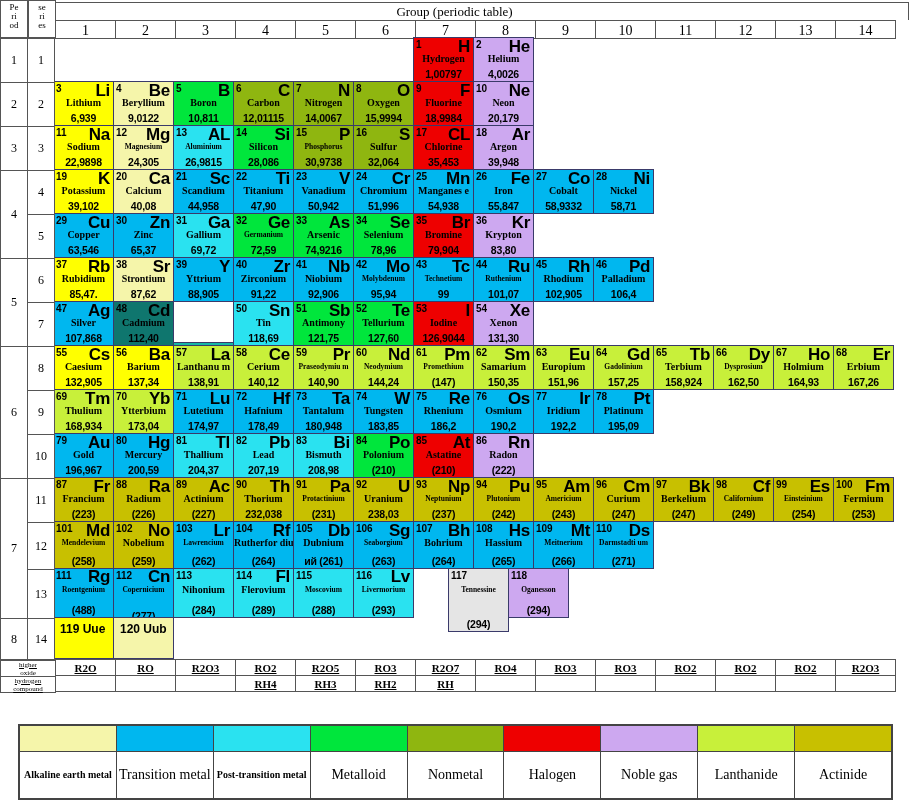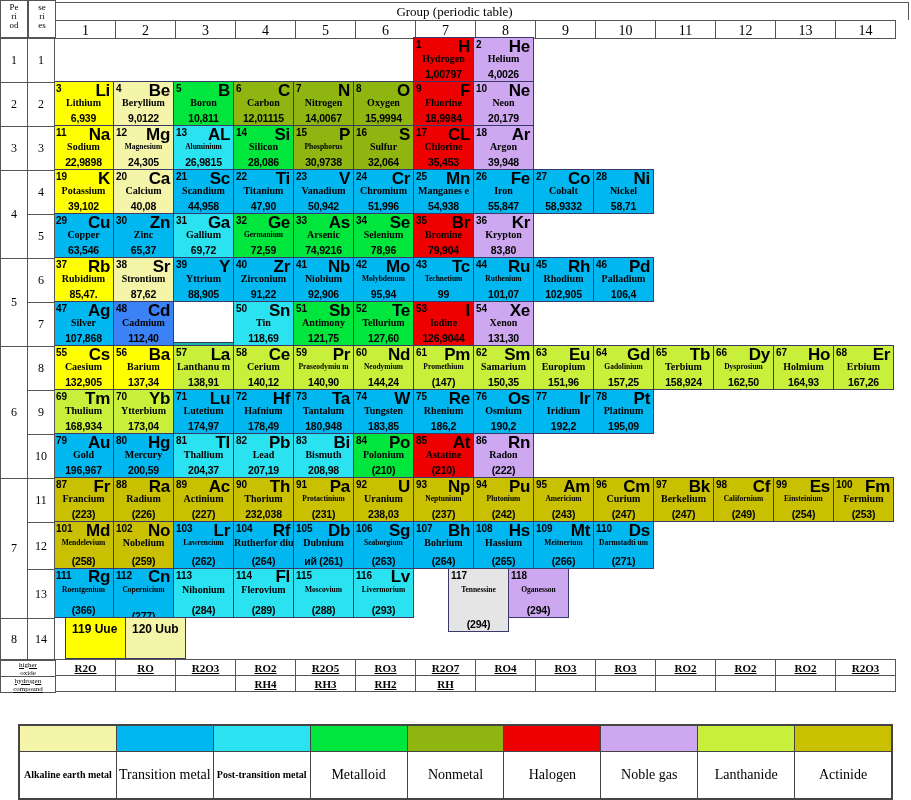--- a/index.html
+++ b/index.html
@@ -486,21 +486,21 @@
       <div class="srow" style="height: 45px; margin-top: -1px;">
         <div class="pcell" style="border: none; background: transparent;"></div>
         <div class="scell">7</div>
         <div class="cells" style="margin-left: 0px;">
           <div class="el" title="Silver" style="background: rgb(0, 183, 239); height: 45px;">
             <div class="num">47</div>
             <div class="sym">Ag</div>
             <div class="nm">Silver</div>
             <div class="mass">107,868</div>
           </div>
-          <div class="el" title="Cadmium" style="background: #3b82f6; height: 45px; padding-left: 46px;">
+          <div class="el" title="Cadmium" style="background: #0f766e; height: 45px; padding-left: 46px;">
             <div class="num">48</div>
             <div class="sym">Cd</div>
             <div class="nm">Cadmium</div>
             <div class="mass">112,40</div>
           </div>
           <div class="el" title="Indium" style="background: #14b8a6; height: 45px; margin-top: 40px;">
             <div class="num">49</div>
             <div class="sym">In</div>
             <div class="nm">Indium</div>
             <div class="mass">114,82</div>
@@ -904,21 +904,21 @@
         </div>
       </div>
       <div class="srow" style="height: 50px; margin-top: -1px;">
         <div class="pcell" style="border: none; background: transparent;"></div>
         <div class="scell">13</div>
         <div class="cells" style="margin-left: 0px;">
           <div class="el sh" title="Roentgenium" style="background: rgb(0, 183, 239); height: 50px;">
             <div class="num">111</div>
             <div class="sym">Rg</div>
             <div class="nm sq">Roentgenium</div>
-            <div class="mass">(366)</div>
+            <div class="mass">(488)</div>
           </div>
           <div class="el sh" title="Copernicium" style="background: rgb(0, 183, 239); height: 56px;">
             <div class="num">112</div>
             <div class="sym">Cn</div>
             <div class="nm sq">Copernicium</div>
             <div class="mass">(277)</div>
           </div>
           <div class="el sh" title="Nihonium" style="background: rgb(42, 226, 240); height: 50px;">
             <div class="num">113</div>
             <div class="sym"></div>
@@ -953,21 +953,21 @@
             <div class="num">118</div>
             <div class="sym"></div>
             <div class="nm sq">Oganesson</div>
             <div class="mass">(294)</div>
           </div>
         </div>
       </div>
       <div class="srow" style="height: 42px; margin-top: -1px;">
         <div class="pcell" style="height: 42px; align-self: flex-start; z-index: 3; background: rgb(255, 255, 255);">8</div>
         <div class="scell">14</div>
-        <div class="cells" style="margin-left: 12px; justify-content: flex-end;">
+        <div class="cells" style="margin-left: 0px; justify-content: flex-end;">
           <div class="el r14" title="" style="background: rgb(255, 255, 0); height: 42px;">
             <div class="num">119 Uue</div>
           </div>
           <div class="el r14" title="" style="background: rgb(245, 245, 170); height: 42px;">
             <div class="num">120 Uub</div>
           </div>
         </div>
       </div>
     </div>
 

